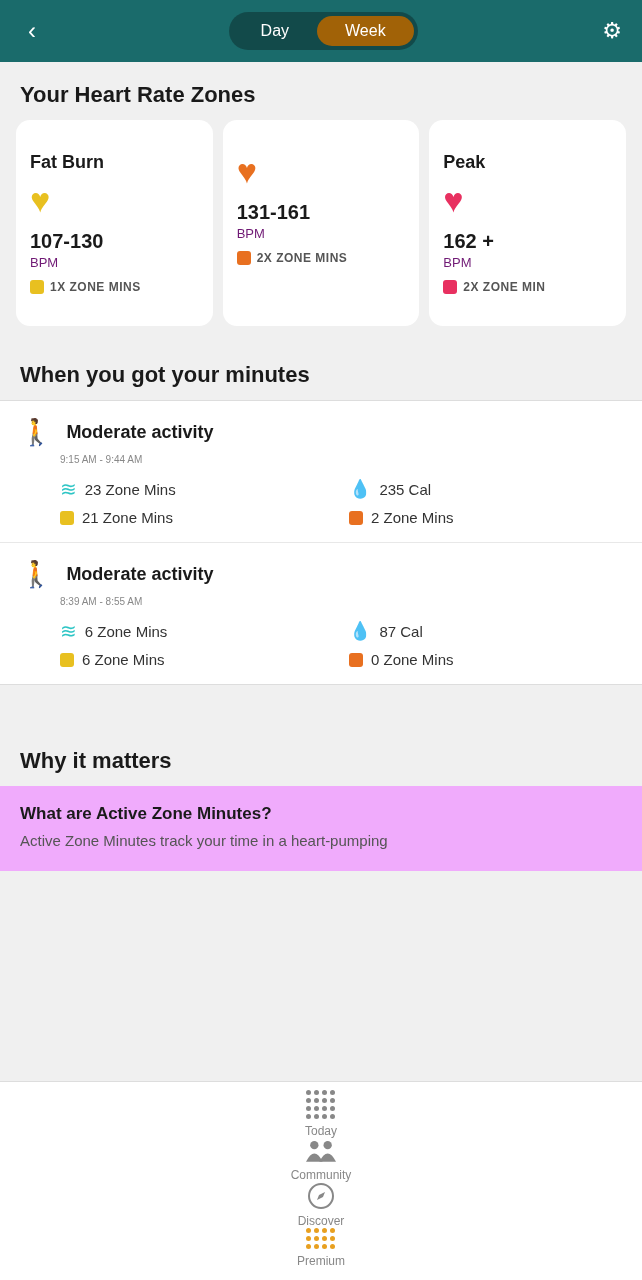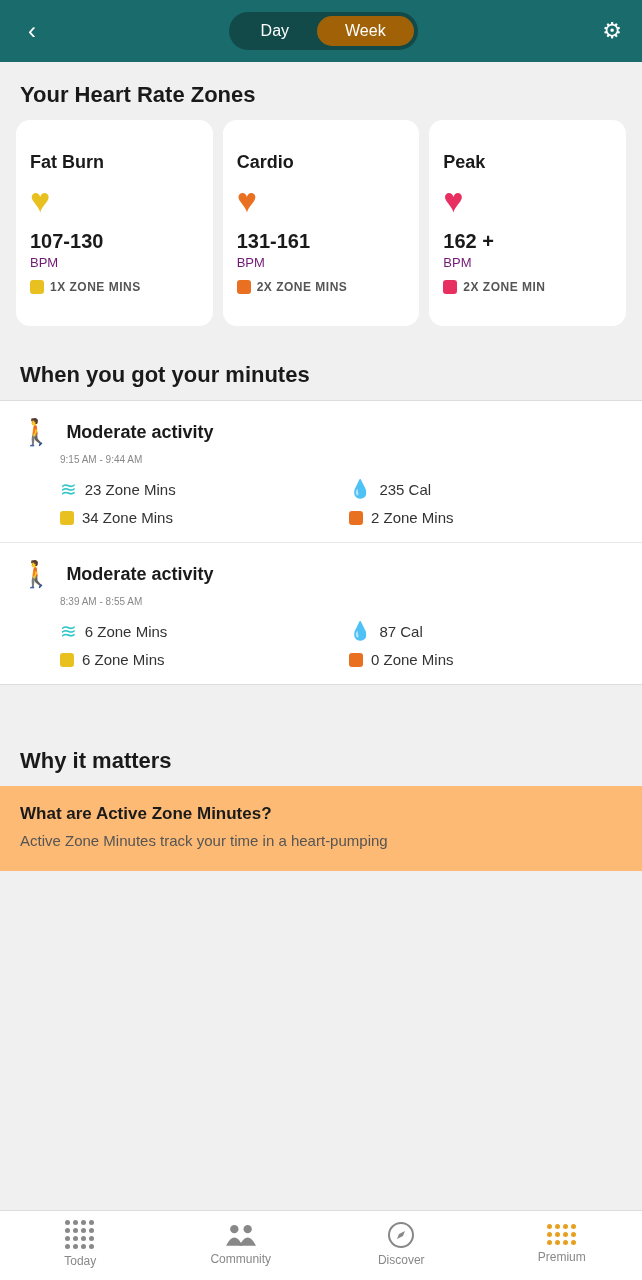--- a/index.html
+++ b/index.html
@@ -201,21 +201,21 @@
       display: inline-block;
     }
 
     
     .why-section {
       background: #f0f0f0;
       padding-top: 10px;
       margin-top: 33px;
     }
     .faq-section {
-      background: #fdba74;
+      background: #f0abfc;
       margin-top: 0;
       padding: 18px 20px;
     }
     .faq-title {
       font-size: 17px;
       font-weight: 700;
       color: #1a1a1a;
       margin-bottom: 6px;
     }
     .faq-text {
@@ -226,20 +226,21 @@
 
     
     .bottom-nav {
       background: white;
       border-top: 1px solid #ddd;
       display: flex;
       justify-content: space-around;
       align-items: center;
       padding: 8px 0 12px 0;
       min-height: 70px;
+      flex-direction: column;
     }
     .nav-item {
       display: flex;
       flex-direction: column;
       align-items: center;
       gap: 4px;
       cursor: pointer;
       flex: 1;
     }
     .nav-label {
@@ -302,21 +303,20 @@
       <div class="zone-heart" style="color:#e8c020;">♥</div>
       <div class="zone-bpm">107-130</div>
       <div class="zone-bpm-label">BPM</div>
       <div class="zone-mins-row">
         <span class="zone-mins-dot" style="background:#e8c020;"></span>
         <span>1X ZONE MINS</span>
       </div>
     </div>
 
     <div class="zone-card">
-      <div class="zone-card-title">Cardio</div>
       <div class="zone-heart" style="color:#e87020;">♥</div>
       <div class="zone-bpm">131-161</div>
       <div class="zone-bpm-label">BPM</div>
       <div class="zone-mins-row">
         <span class="zone-mins-dot" style="background:#e87020;"></span>
         <span>2X ZONE MINS</span>
       </div>
     </div>
 
     <div class="zone-card">
@@ -346,21 +346,21 @@
         <div class="stat-row">
           <span class="zone-wave">≋</span>
           <span>23 Zone Mins</span>
         </div>
         <div class="stat-row">
           <span class="zone-drop">💧</span>
           <span>235 Cal</span>
         </div>
         <div class="stat-row">
           <span class="zone-yellow-sq"></span>
-          <span>34 Zone Mins</span>
+          <span>21 Zone Mins</span>
         </div>
         <div class="stat-row">
           <span class="zone-orange-sq"></span>
           <span>2 Zone Mins</span>
         </div>
       </div>
     </div>
 
     <div class="activity-item">
       <div class="activity-header">

